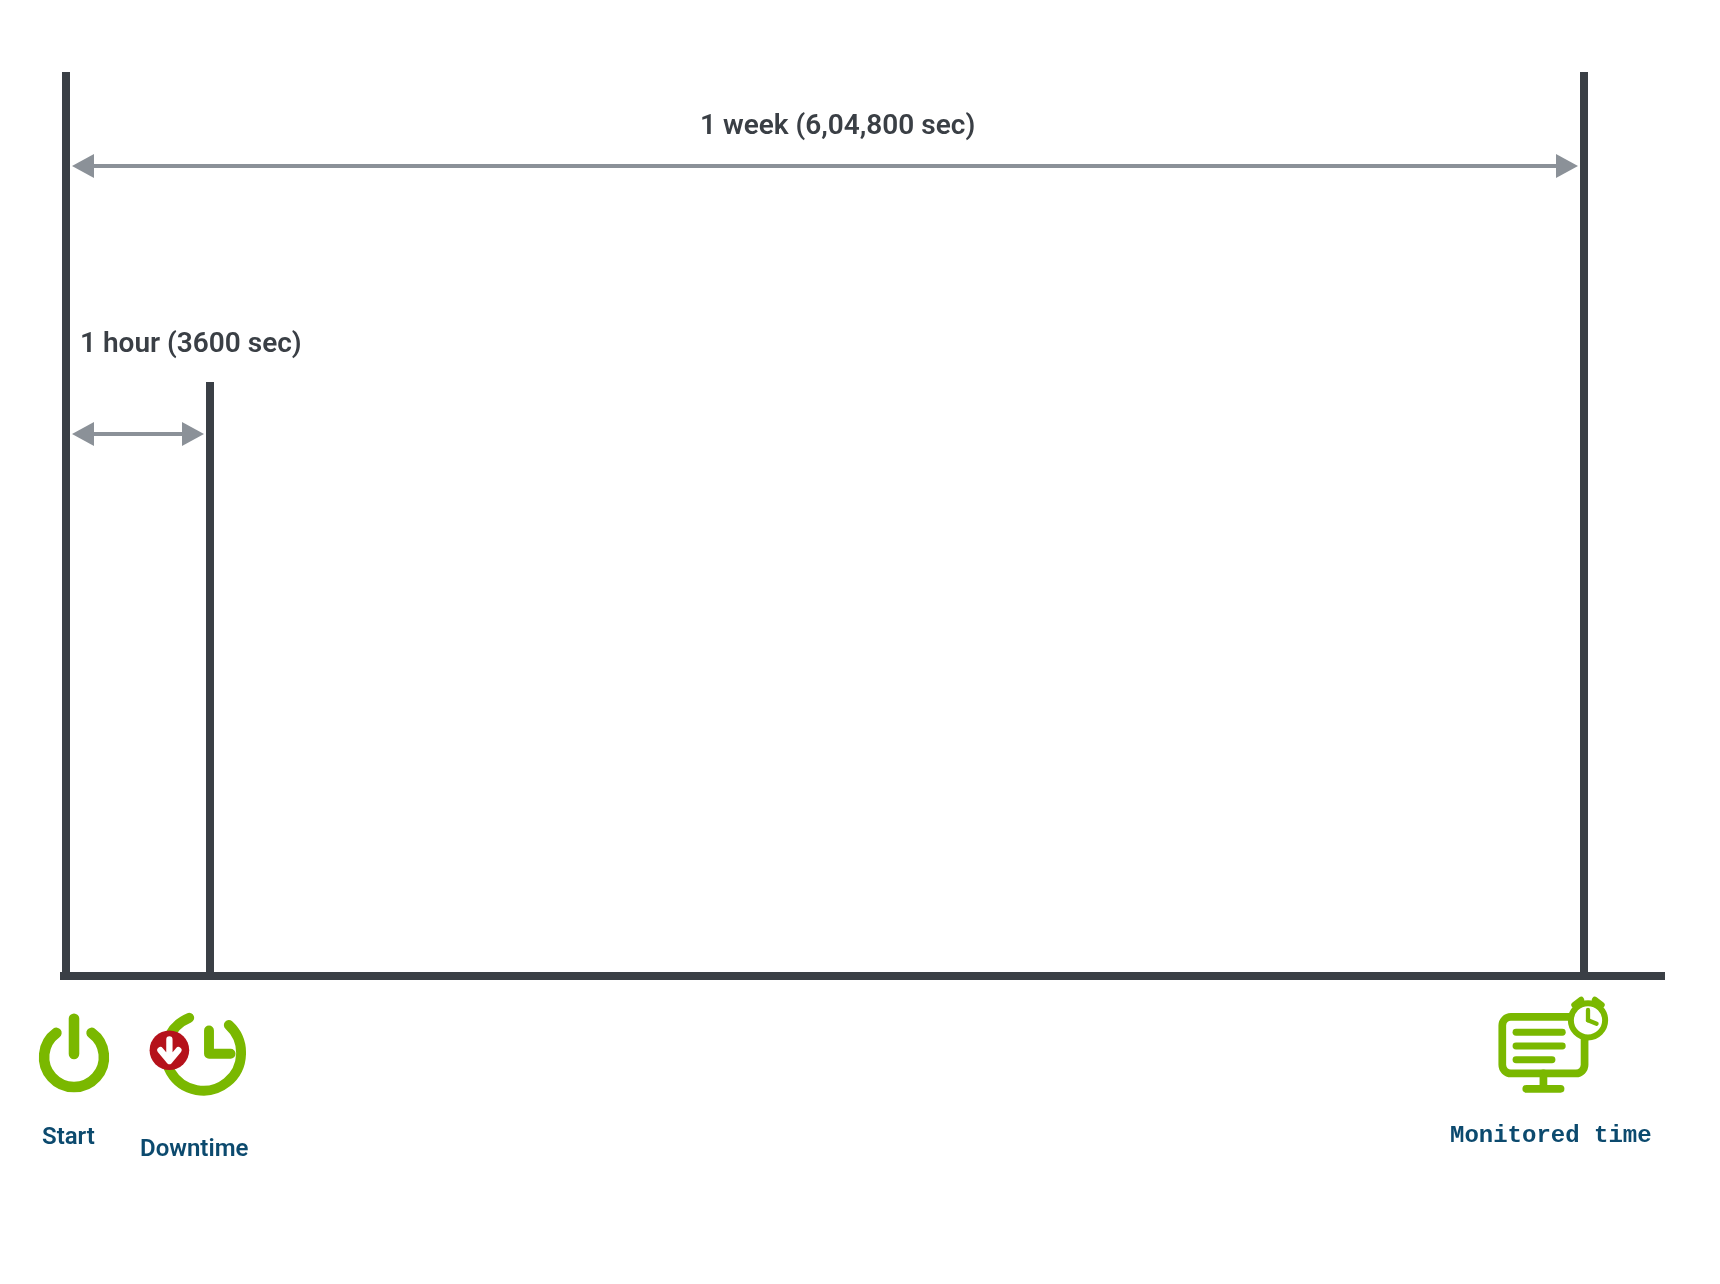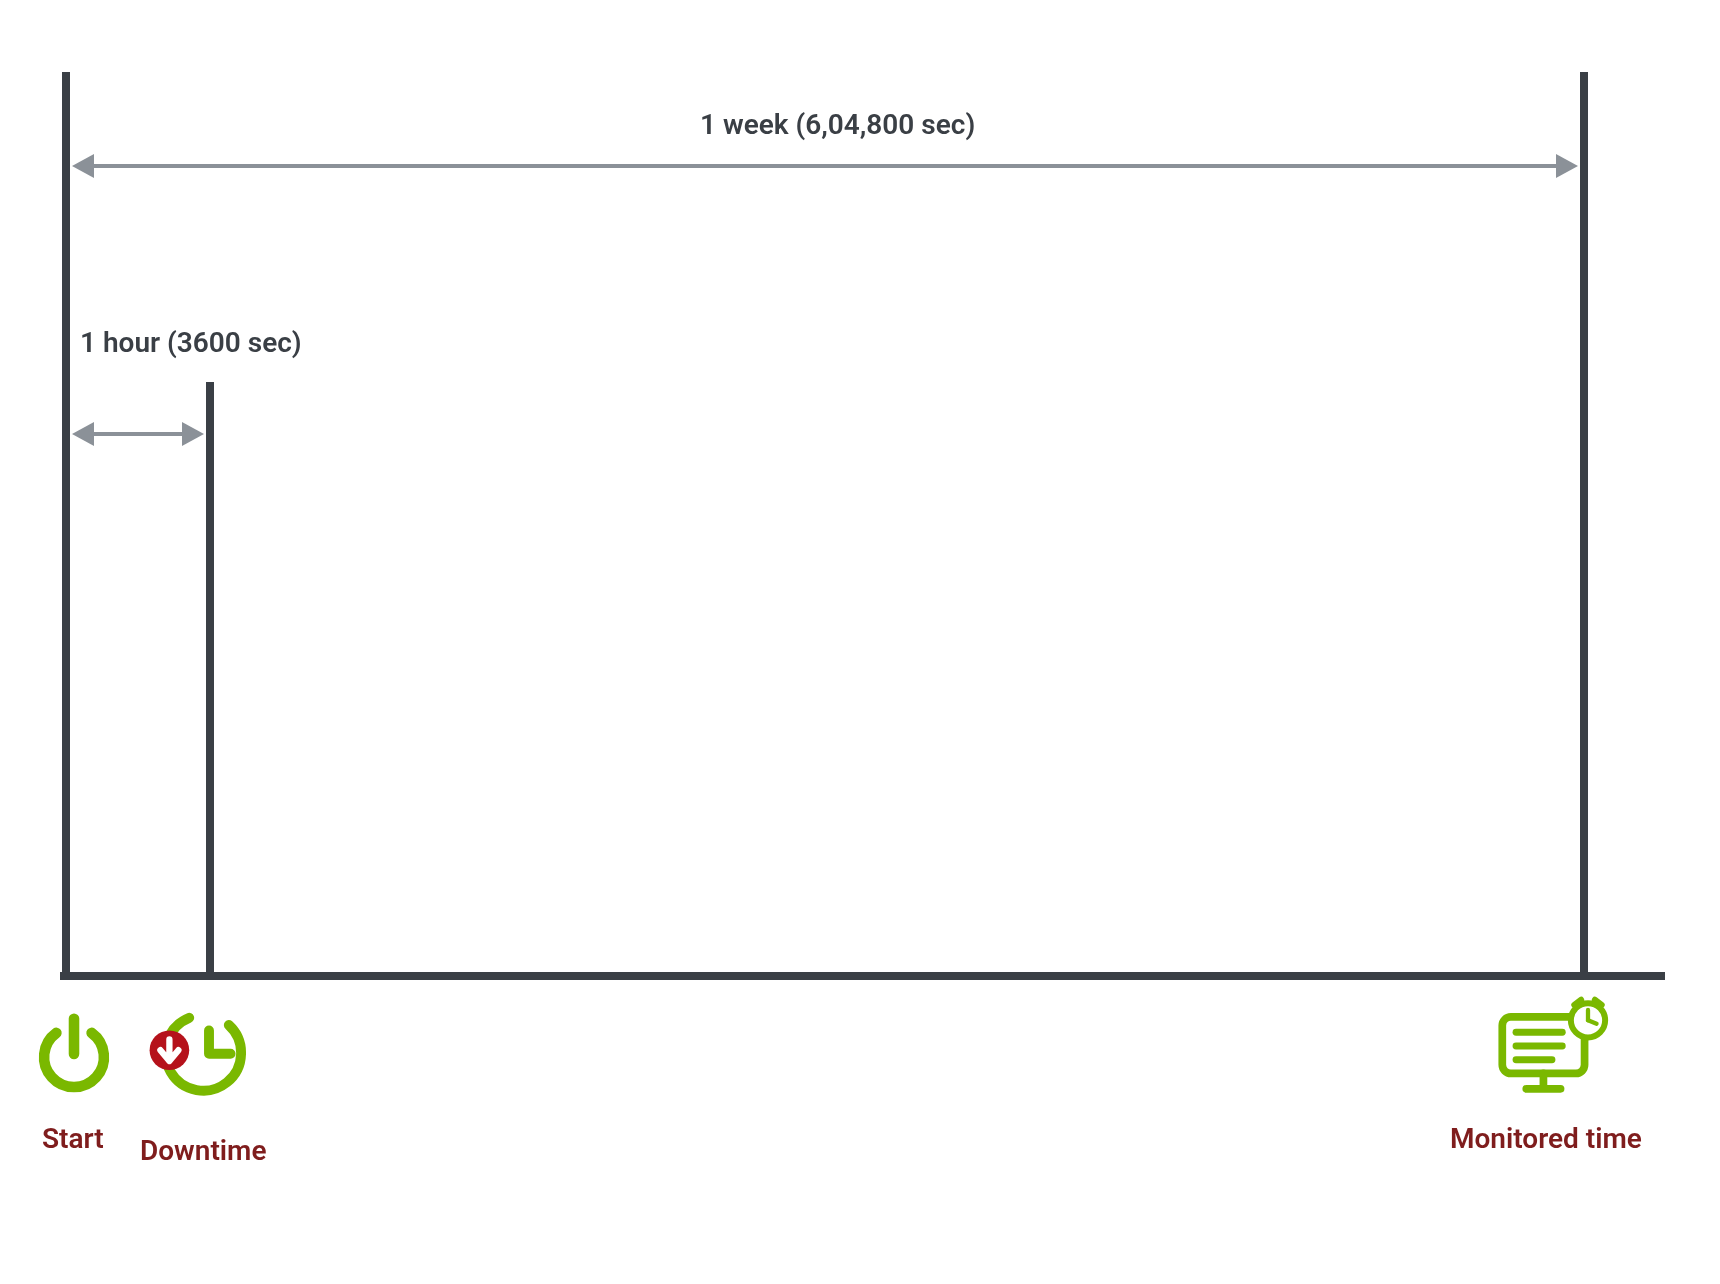--- a/index.html
+++ b/index.html
@@ -54,23 +54,23 @@
     font-weight: 600;
     color: #3a3f45;
     white-space: nowrap;
   }
   
   .legend-icon {
     position: absolute;
   }
   .legend-label {
     position: absolute;
-    font-size: 28px;
+    font-size: 24px;
     font-weight: 600;
-    color: #7f1d1d;
+    color: #0c4a6e;
     text-align: left;
     white-space: nowrap;
   }
 </style>
 </head>
 <body>
 
 <div class="canvas">
 
   <div class="hline-base" style="left:60px; top:972px; width:1605px;"></div>
@@ -127,15 +127,15 @@
       <line x1="40" y1="110" x2="80" y2="110" stroke="#7ab800" stroke-width="9" stroke-linecap="round"></line>
 
       <circle cx="112" cy="30" r="20" fill="#ffffff" stroke="#7ab800" stroke-width="7"></circle>
       <line x1="112" y1="30" x2="112" y2="18" stroke="#7ab800" stroke-width="5" stroke-linecap="round"></line>
       <line x1="112" y1="30" x2="122" y2="34" stroke="#7ab800" stroke-width="5" stroke-linecap="round"></line>
 
       <line x1="96" y1="12" x2="104" y2="6" stroke="#7ab800" stroke-width="7" stroke-linecap="round"></line>
       <line x1="128" y1="12" x2="120" y2="6" stroke="#7ab800" stroke-width="7" stroke-linecap="round"></line>
     </svg>
   </div>
-  <div class="legend-label" style="left:1450px; top:1122px;">Monitored time</div>
+  <div class="legend-label" style="left:1450px; top:1122px;font-family:Liberation Mono, monospace;">Monitored time</div>
 
 </div>
 
 </body></html>

